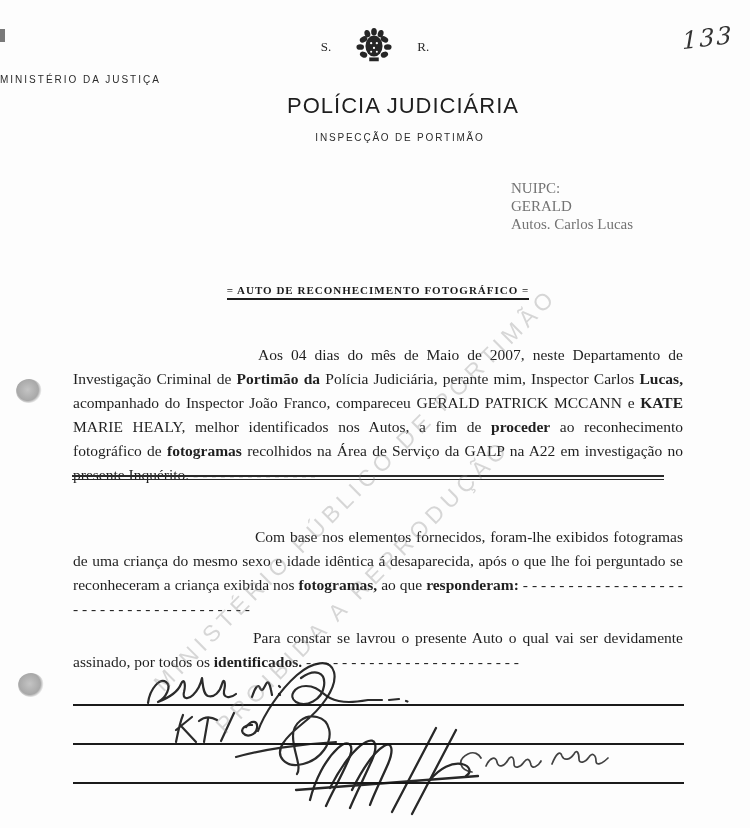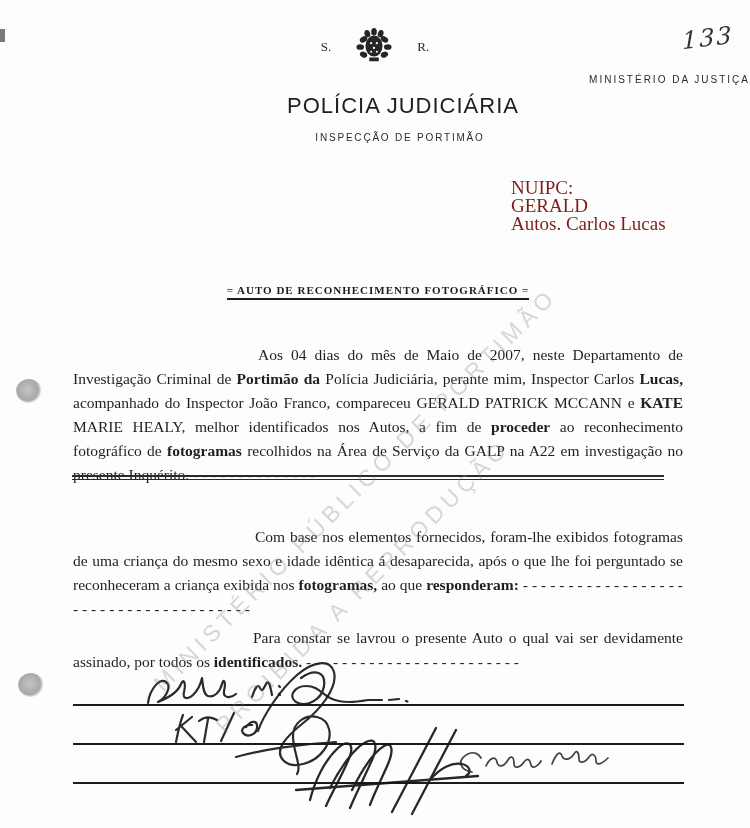--- a/index.html
+++ b/index.html
@@ -3,27 +3,27 @@
 <meta charset="utf-8">
 <style>
   html,body{margin:0;padding:0;background:#ffffff;}
   .page{
     position:relative;width:750px;height:828px;background:#fdfdfd;
     font-family:"Liberation Serif", serif;color:#1c1c1c;overflow:hidden;
   }
   
   .sr-row{position:absolute;top:28px;left:0;width:100%;display:flex;justify-content:center;align-items:center;gap:20px;font-size:13px;color:#2a2a2a;}
   .emblem{width:46px;height:38px;}
-  .ministry{position:absolute;top:74px;left:0;width:100%;text-align:right;font-family:"Liberation Sans",sans-serif;font-size:10px;letter-spacing:2px;color:#2b2b2b;}
+  .ministry{position:absolute;top:74px;left:0;width:100%;text-align:left;font-family:"Liberation Sans",sans-serif;font-size:10px;letter-spacing:2px;color:#2b2b2b;}
   .org{position:absolute;top:93px;left:0;width:100%;text-align:center;font-family:Liberation Sans, sans-serif;font-size:22px;letter-spacing:1px;color:#1e1e1e;padding-left:28px;}
   .dept{position:absolute;top:132px;left:0;width:100%;text-align:center;font-family:"Liberation Sans",sans-serif;font-size:10px;letter-spacing:1.8px;color:#2b2b2b;margin-left:25px;}
   
   .pagenum{position:absolute;left:682px;top:24px;font-family:"DejaVu Serif",serif;font-style:italic;font-size:24px;color:#333;transform:rotate(-7deg) skewX(-6deg);letter-spacing:2px;}
   
-  .case-block{position:absolute;left:511px;top:179px;font-size:19px;line-height:18px;color:#7f1d1d;}
+  .case-block{position:absolute;left:511px;top:179px;font-size:15px;line-height:18px;color:#737373;}
   .case-block .bold{font-weight:normal;}
   
   .title{position:absolute;top:280px;left:73px;width:610px;text-align:center;}
   .title span{font-weight:bold;font-size:11px;letter-spacing:1px;border-bottom:2.5px solid #1d1d1d;padding-bottom:2px;white-space:nowrap;}
   
   .para{position:absolute;left:73px;width:610px;margin:0;text-align:justify;font-size:15.5px;line-height:24px;color:#1f1f1f;}
   .para .bold{font-weight:bold;}
   #p1{top:343px;text-indent:185px;}
   #p2{top:501px;text-indent:182px;margin-top:24px;}
   #p3{top:592px;text-indent:182px;}

